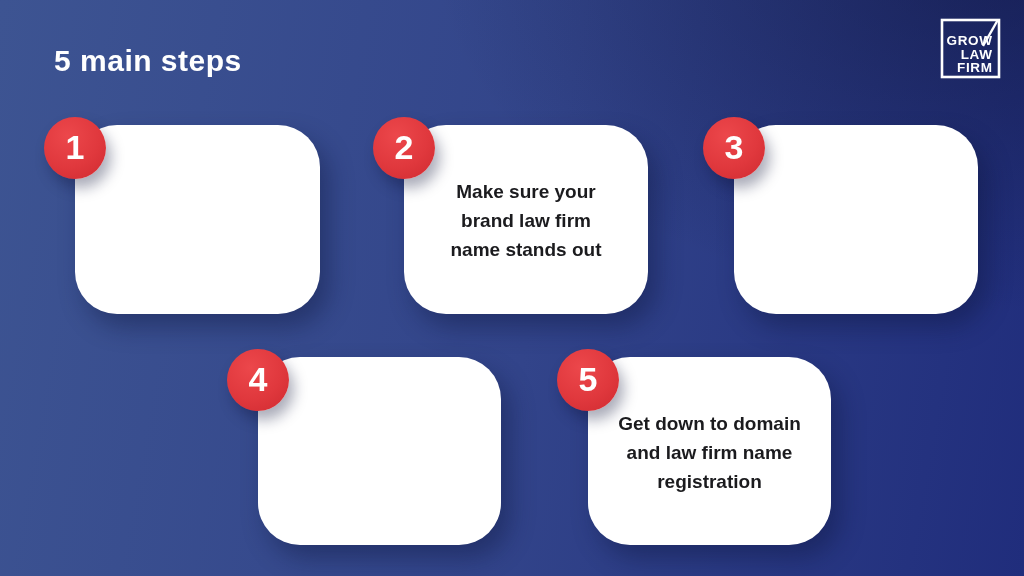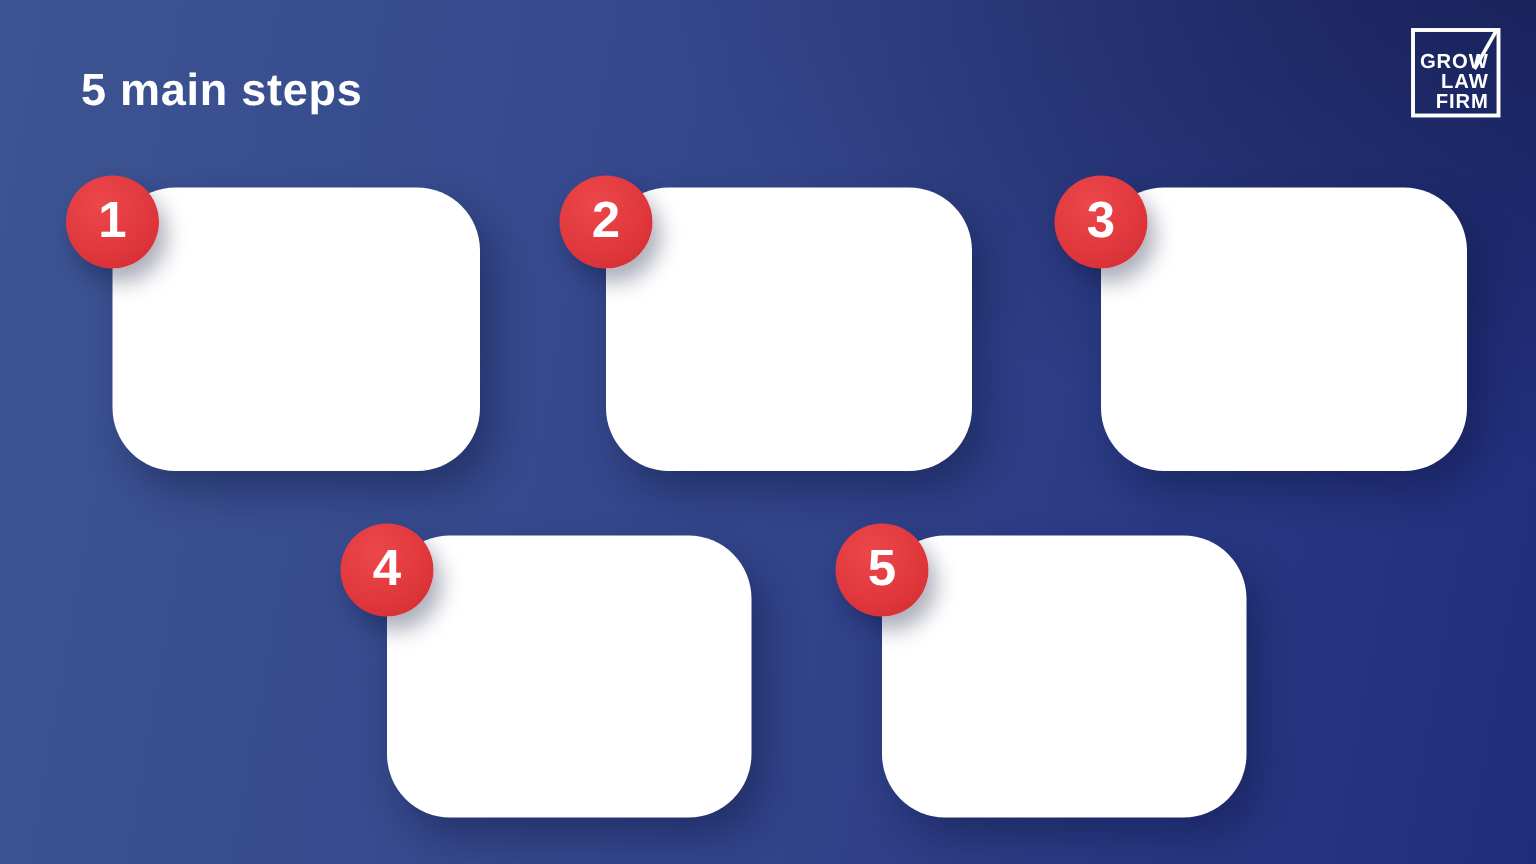--- a/index.html
+++ b/index.html
@@ -96,31 +96,37 @@
 <div class="card card-1">
   <div class="badge">
     <span class="badge-number">1</span>
   </div>
 </div>
 
 <div class="card card-2">
   <div class="badge">
     <span class="badge-number">2</span>
   </div>
+  <div class="card-text">Make sure your
+brand law firm
+name stands out</div>
 </div>
 
 <div class="card card-3">
   <div class="badge">
     <span class="badge-number">3</span>
   </div>
 </div>
 
 <div class="card card-4">
   <div class="badge">
     <span class="badge-number">4</span>
   </div>
 </div>
 
 <div class="card card-5">
   <div class="badge">
     <span class="badge-number">5</span>
   </div>
+  <div class="card-text">Get down to domain
+and law firm name
+registration</div>
 </div>
 
 </body></html>

